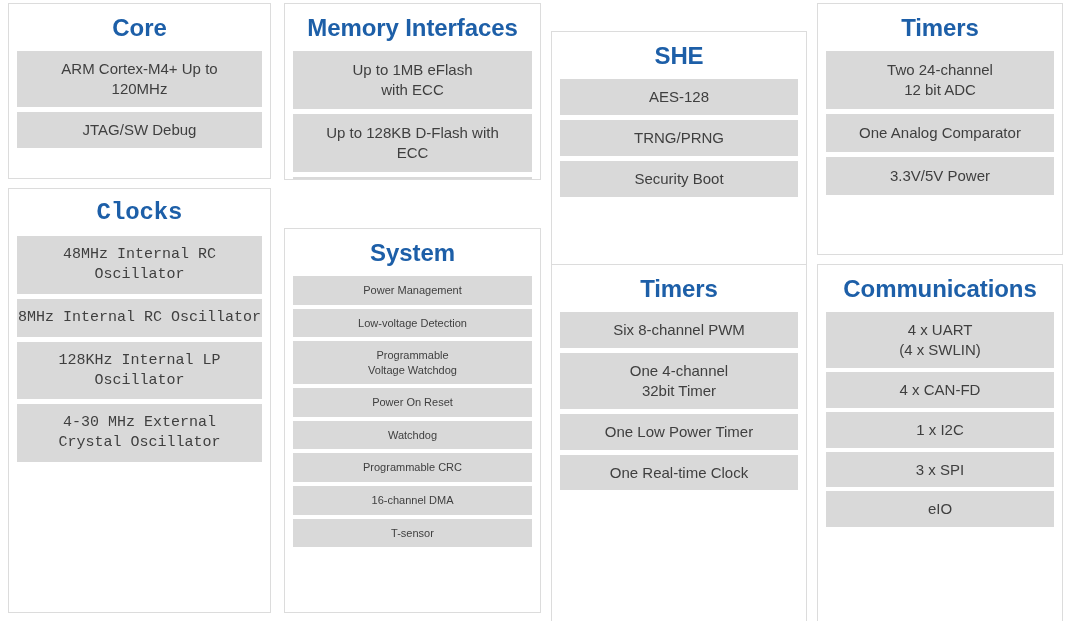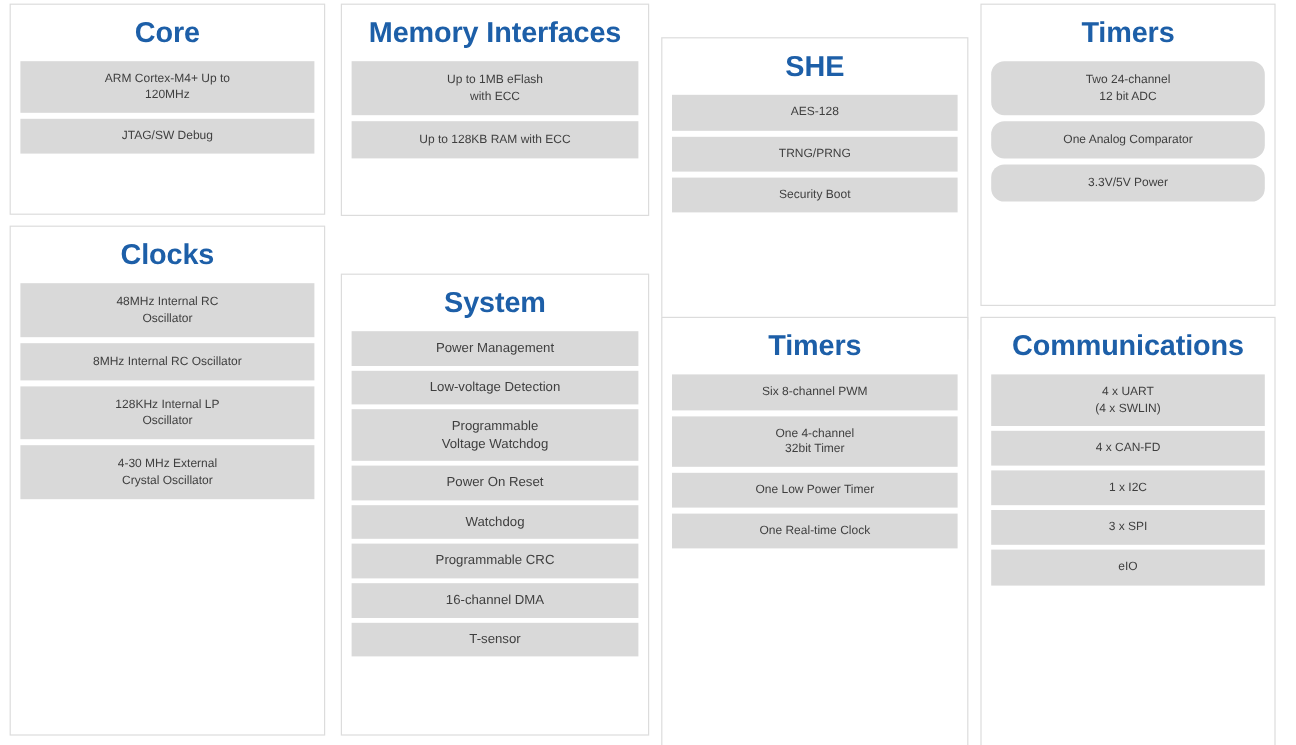--- a/index.html
+++ b/index.html
@@ -38,54 +38,54 @@
     padding-bottom: 10px;
     letter-spacing: -0.1px;
   }
   .items {
     padding: 0 8px 8px 8px;
   }
   .item {
     background: #d9d9d9;
     color: #3f3f3f;
     text-align: center;
-    font-size: 10px;
+    font-size: 15px;
     line-height: 1.32;
     margin-bottom: 5px;
     padding: 8px 4px;
     box-sizing: border-box;
     border-radius: 0;
     white-space: pre-line;
   }
   .item:last-child { margin-bottom: 0; }
 
   
   .col1 { left: 8px;   width: 263px; }
   .col2 { left: 284px; width: 257px; }
   .col3 { left: 551px; width: 256px; }
   .col4 { left: 817px; width: 246px; }
 
   
   .p-core    { top: 3px;   height: 176px; }
-  .p-clocks  { top: 188px; height: 425px; }
+  .p-clocks  { top: 188px; height: 425px; font-family: Liberation Mono, monospace; }
   .p-memory  { top: 3px;   height: 177px; }
   .p-system  { top: 228px; height: 385px; }
   .p-she     { top: 3px;   height: 252px; margin-top: 28px; }
   .p-timers  { top: 264px; height: 453px; }
   .p-analog  { top: 3px;   height: 252px; }
   .p-comms   { top: 264px; height: 402px; }
 
   
   .p-core .items  { padding-top: 0; }
   .p-memory .item { padding: 9px 4px; }
   .p-system .item { padding: 7px 4px; margin-bottom: 4px; font-size: 11px; }
   .p-clocks .item { padding: 9px 0; }
   .p-she .item    { padding: 8px 4px; }
   .p-timers .item { padding: 8px 4px; }
-  .p-analog .item { padding: 9px 16px; border-radius: 11px; }
+  .p-analog .item { padding: 9px 16px; }
   .p-comms .item  { padding: 8px 4px; margin-bottom: 4px; }
 </style>
 </head>
 <body>
 
 <div id="diagram">
 
   <section class="panel col1 p-core">
     <div class="panel-title">Core</div>
     <div class="items">
@@ -106,20 +106,22 @@
         <div class="item">4-30 MHz External
 Crystal Oscillator</div>
       </div>
   </section>
 
   <section class="panel col2 p-memory">
     <div class="panel-title">Memory Interfaces</div>
     <div class="items">
         <div class="item">Up to 1MB eFlash
 with ECC</div>
+        <div class="item">Up to 128KB D-Flash with
+ECC</div>
         <div class="item">Up to 128KB RAM with ECC</div>
       </div>
   </section>
 
   <section class="panel col2 p-system">
     <div class="panel-title">System</div>
     <div class="items">
         <div class="item">Power Management</div>
         <div class="item">Low-voltage Detection</div>
         <div class="item">Programmable

